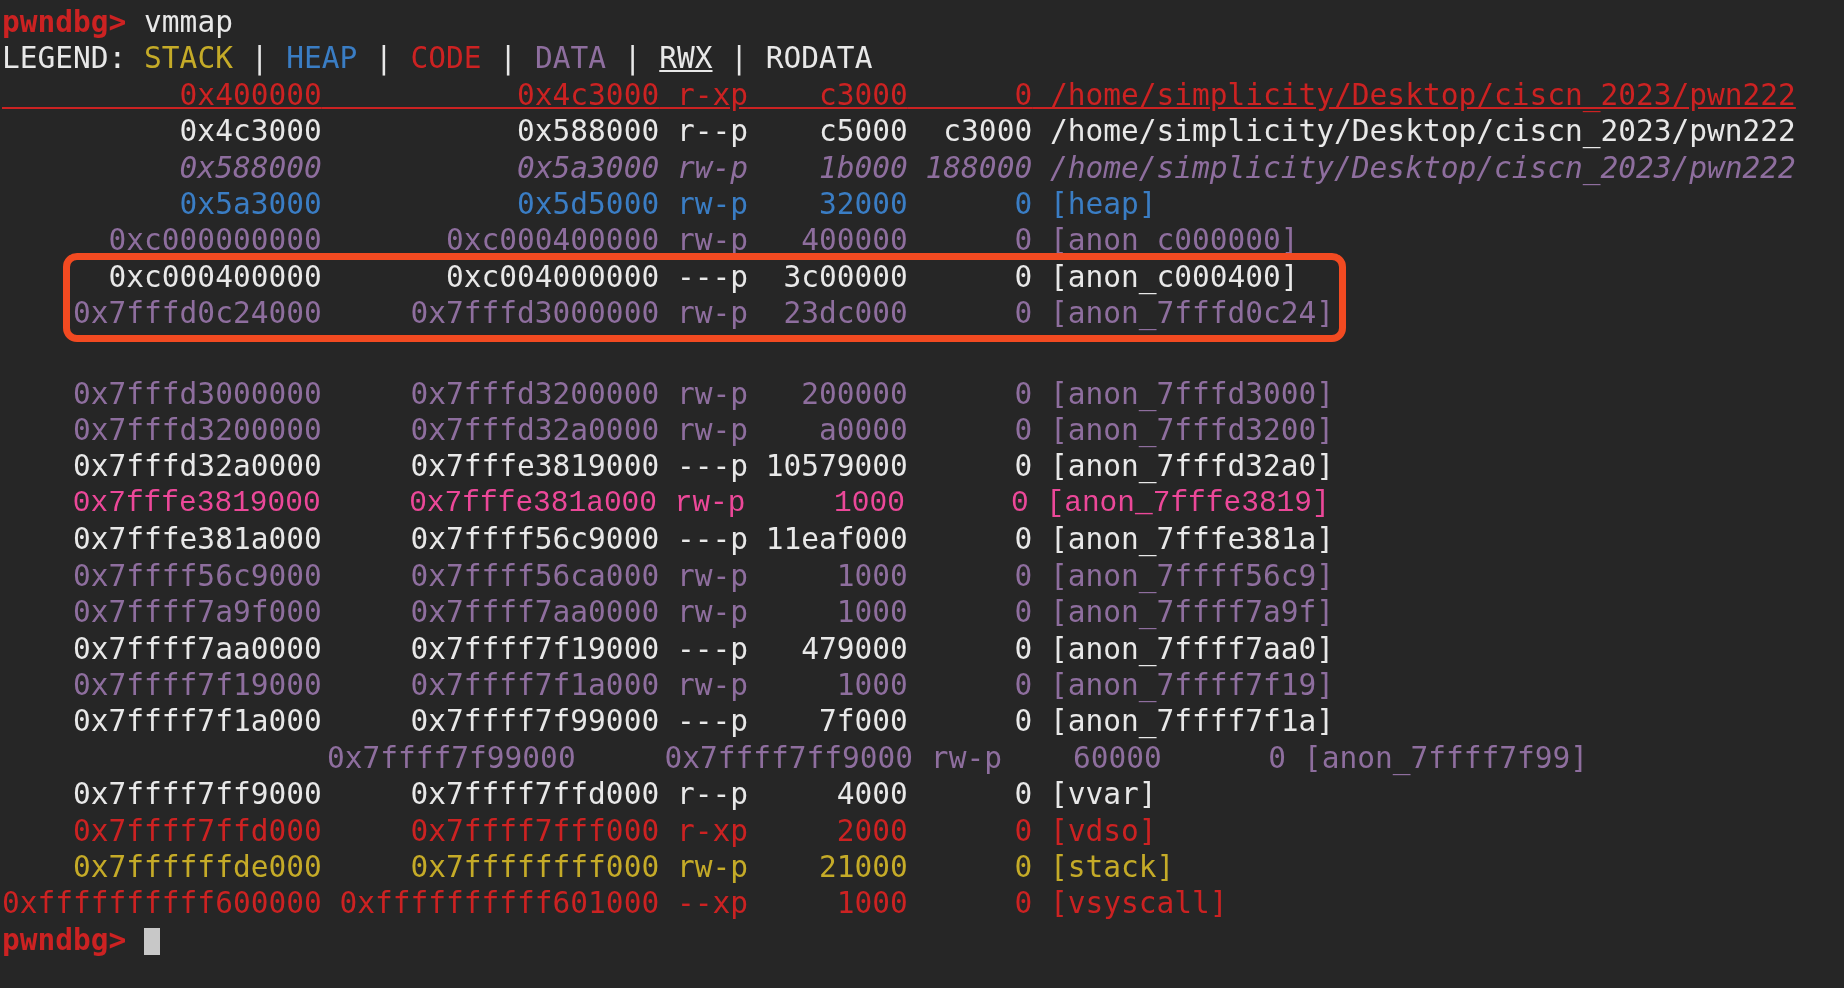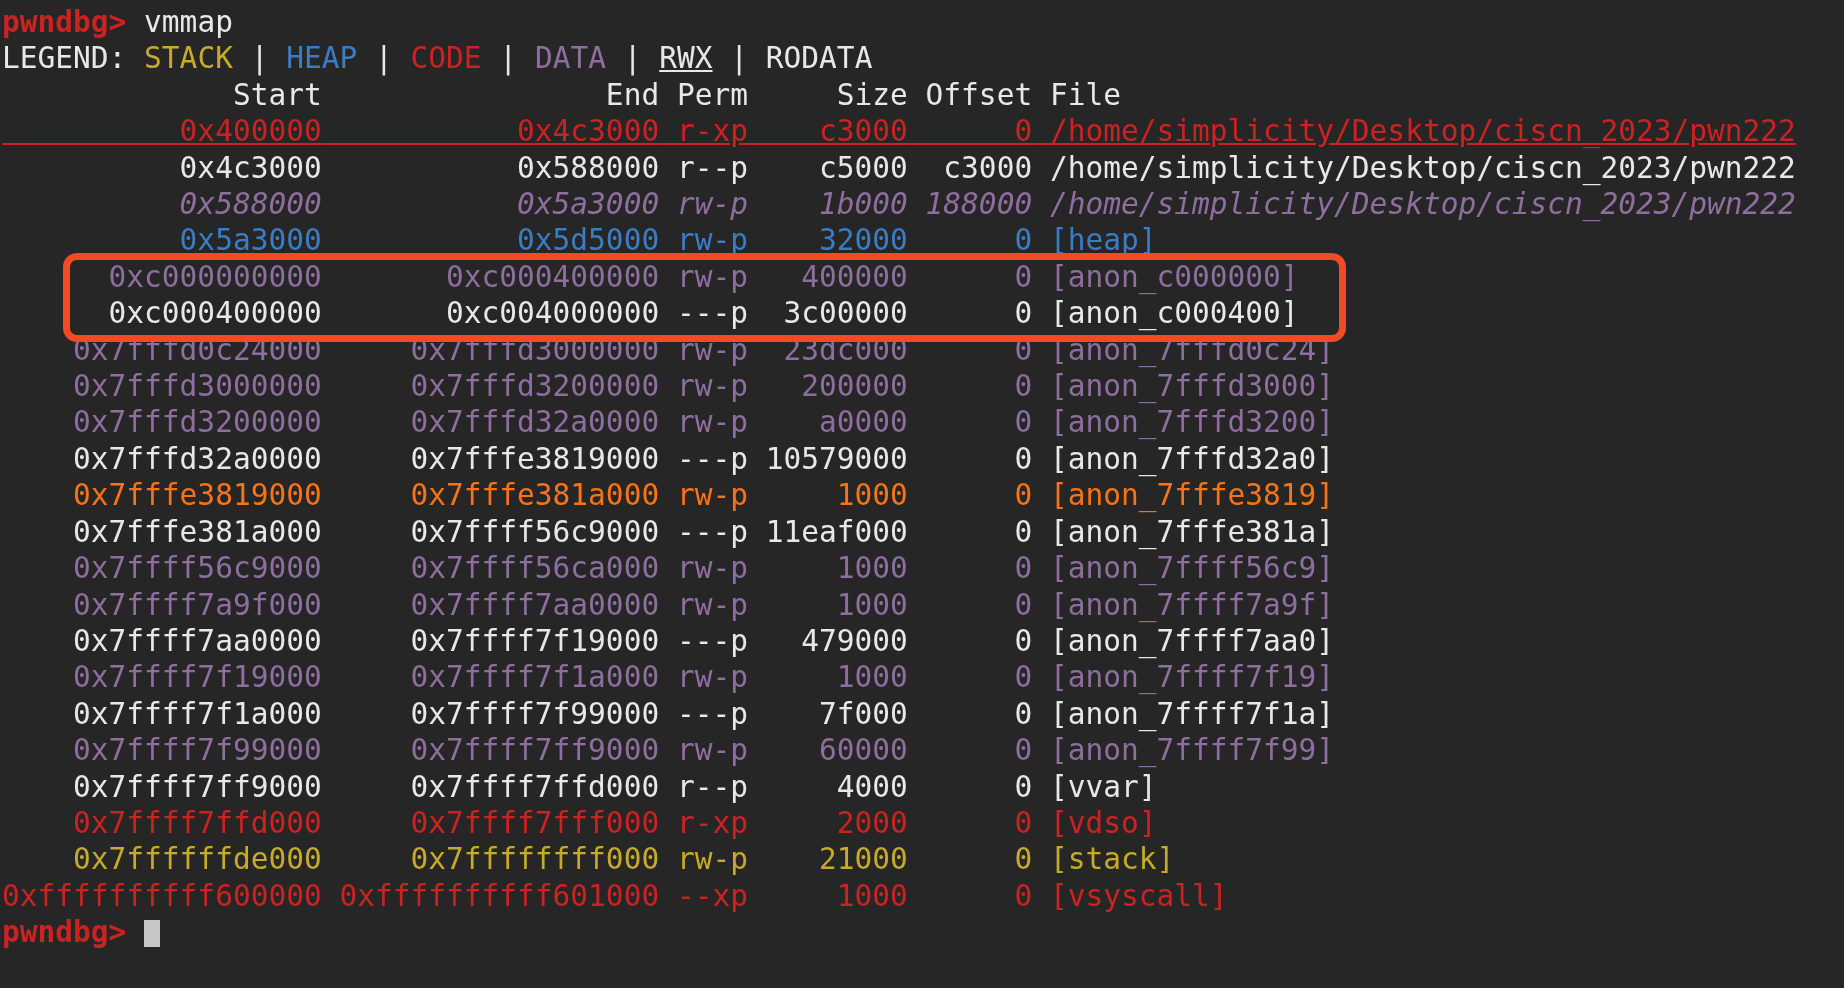--- a/index.html
+++ b/index.html
@@ -66,41 +66,40 @@
 </head>
 <body>
 
 <div id="terminal">
   <div id="screen">
 
     <div class="line"><span class="c-prompt">pwndbg&gt;</span><span class="c-white"> </span><span class="c-white">vmmap</span></div>
 
     <div class="line" id="legend-line"><span class="c-white">LEGEND: </span><span style="color: rgb(197, 171, 40);">STACK</span><span class="c-white"> | </span><span style="color: rgb(58, 125, 196);">HEAP</span><span class="c-white"> | </span><span style="color: rgb(204, 34, 34);">CODE</span><span class="c-white"> | </span><span style="color: rgb(142, 110, 158);">DATA</span><span class="c-white"> | </span><span style="color: rgb(232, 232, 232); text-decoration: underline;">RWX</span><span class="c-white"> | </span><span style="color: rgb(232, 232, 232);">RODATA</span></div>
 
-    <div class="line" id="header-line"><span class="c-white">             Start</span><span class="c-white">                End</span><span class="c-white"> Perm</span><span class="c-white">     Size</span><span class="c-white"> Offset</span><span class="c-white"> File</span></div>
 
     <div id="rows">
         <div class="line" style="color: rgb(204, 34, 34); text-decoration: underline;"><span>          0x400000</span><span>           0x4c3000</span><span> r-xp</span><span>    c3000</span><span>      0</span><span> /home/simplicity/Desktop/ciscn_2023/pwn222</span></div>
         <div class="line" style="color: rgb(232, 232, 232);"><span>          0x4c3000</span><span>           0x588000</span><span> r--p</span><span>    c5000</span><span>  c3000</span><span> /home/simplicity/Desktop/ciscn_2023/pwn222</span></div>
         <div class="line" style="color: rgb(142, 110, 158); font-style: italic;"><span>          0x588000</span><span>           0x5a3000</span><span> rw-p</span><span>    1b000</span><span> 188000</span><span> /home/simplicity/Desktop/ciscn_2023/pwn222</span></div>
         <div class="line" style="color: rgb(58, 125, 196);"><span>          0x5a3000</span><span>           0x5d5000</span><span> rw-p</span><span>    32000</span><span>      0</span><span> [heap]</span></div>
         <div class="line" style="color: rgb(142, 110, 158);"><span>      0xc000000000</span><span>       0xc000400000</span><span> rw-p</span><span>   400000</span><span>      0</span><span> [anon_c000000]</span></div>
         <div class="line" style="color: rgb(232, 232, 232);"><span>      0xc000400000</span><span>       0xc004000000</span><span> ---p</span><span>  3c00000</span><span>      0</span><span> [anon_c000400]</span></div>
         <div class="line" style="color: rgb(142, 110, 158);"><span>    0x7fffd0c24000</span><span>     0x7fffd3000000</span><span> rw-p</span><span>  23dc000</span><span>      0</span><span> [anon_7fffd0c24]</span></div>
-        <div class="line" style="color: rgb(142, 110, 158);"><span>    0x7fffd3000000</span><span>     0x7fffd3200000</span><span> rw-p</span><span>   200000</span><span>      0</span><span> [anon_7fffd3000]</span></div>
+        <div class="line" style="color: rgb(142, 110, 158); margin-top: 44px;"><span>    0x7fffd3000000</span><span>     0x7fffd3200000</span><span> rw-p</span><span>   200000</span><span>      0</span><span> [anon_7fffd3000]</span></div>
         <div class="line" style="color: rgb(142, 110, 158);"><span>    0x7fffd3200000</span><span>     0x7fffd32a0000</span><span> rw-p</span><span>    a0000</span><span>      0</span><span> [anon_7fffd3200]</span></div>
         <div class="line" style="color: rgb(232, 232, 232);"><span>    0x7fffd32a0000</span><span>     0x7fffe3819000</span><span> ---p</span><span> 10579000</span><span>      0</span><span> [anon_7fffd32a0]</span></div>
-        <div class="line" style="color: #f97316;"><span>    0x7fffe3819000</span><span>     0x7fffe381a000</span><span> rw-p</span><span>     1000</span><span>      0</span><span> [anon_7fffe3819]</span></div>
+        <div class="line" style="color: #ec4899; font-family: Liberation Mono, monospace;"><span>    0x7fffe3819000</span><span>     0x7fffe381a000</span><span> rw-p</span><span>     1000</span><span>      0</span><span> [anon_7fffe3819]</span></div>
         <div class="line" style="color: rgb(232, 232, 232);"><span>    0x7fffe381a000</span><span>     0x7ffff56c9000</span><span> ---p</span><span> 11eaf000</span><span>      0</span><span> [anon_7fffe381a]</span></div>
         <div class="line" style="color: rgb(142, 110, 158);"><span>    0x7ffff56c9000</span><span>     0x7ffff56ca000</span><span> rw-p</span><span>     1000</span><span>      0</span><span> [anon_7ffff56c9]</span></div>
         <div class="line" style="color: rgb(142, 110, 158);"><span>    0x7ffff7a9f000</span><span>     0x7ffff7aa0000</span><span> rw-p</span><span>     1000</span><span>      0</span><span> [anon_7ffff7a9f]</span></div>
         <div class="line" style="color: rgb(232, 232, 232);"><span>    0x7ffff7aa0000</span><span>     0x7ffff7f19000</span><span> ---p</span><span>   479000</span><span>      0</span><span> [anon_7ffff7aa0]</span></div>
         <div class="line" style="color: rgb(142, 110, 158);"><span>    0x7ffff7f19000</span><span>     0x7ffff7f1a000</span><span> rw-p</span><span>     1000</span><span>      0</span><span> [anon_7ffff7f19]</span></div>
         <div class="line" style="color: rgb(232, 232, 232);"><span>    0x7ffff7f1a000</span><span>     0x7ffff7f99000</span><span> ---p</span><span>    7f000</span><span>      0</span><span> [anon_7ffff7f1a]</span></div>
-        <div class="line" style="color: rgb(142, 110, 158);"><span>    0x7ffff7f99000</span><span>     0x7ffff7ff9000</span><span> rw-p</span><span>    60000</span><span>      0</span><span> [anon_7ffff7f99]</span></div>
+        <div class="line" style="color: rgb(142, 110, 158); text-align: center;"><span>    0x7ffff7f99000</span><span>     0x7ffff7ff9000</span><span> rw-p</span><span>    60000</span><span>      0</span><span> [anon_7ffff7f99]</span></div>
         <div class="line" style="color: rgb(232, 232, 232);"><span>    0x7ffff7ff9000</span><span>     0x7ffff7ffd000</span><span> r--p</span><span>     4000</span><span>      0</span><span> [vvar]</span></div>
         <div class="line" style="color: rgb(204, 34, 34);"><span>    0x7ffff7ffd000</span><span>     0x7ffff7fff000</span><span> r-xp</span><span>     2000</span><span>      0</span><span> [vdso]</span></div>
         <div class="line" style="color: rgb(197, 171, 40);"><span>    0x7ffffffde000</span><span>     0x7ffffffff000</span><span> rw-p</span><span>    21000</span><span>      0</span><span> [stack]</span></div>
         <div class="line" style="color: rgb(204, 34, 34);"><span>0xffffffffff600000</span><span> 0xffffffffff601000</span><span> --xp</span><span>     1000</span><span>      0</span><span> [vsyscall]</span></div>
       </div>
 
     <div class="line"><span class="c-prompt">pwndbg&gt;</span><span class="c-white"> </span><span class="cursor"></span></div>
 
   </div>
 

